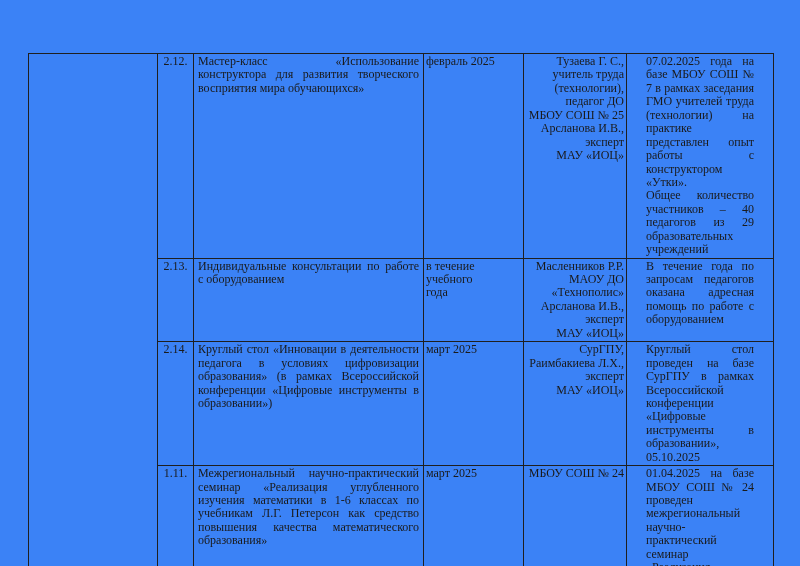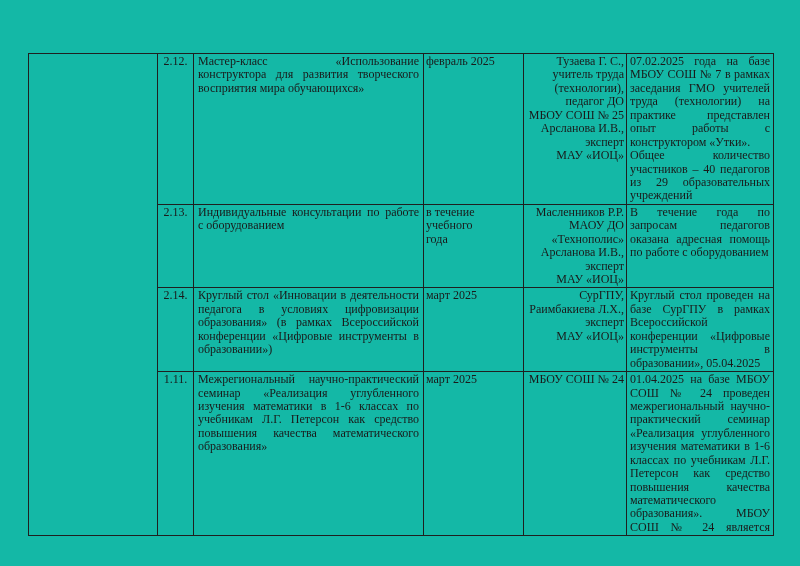--- a/index.html
+++ b/index.html
@@ -4,21 +4,21 @@
 <style>
   html, body {
     margin: 0;
     padding: 0;
     background: #ffffff;
   }
   .page {
     position: relative;
     width: 800px;
     height: 566px;
-    background: #14b8a6;
+    background: #3b82f6;
     overflow: hidden;
     font-family: "Liberation Serif", "DejaVu Serif", serif;
     color: #1a1a1a;
   }
   table.doc-table {
     position: absolute;
     left: 28px;
     top: 53px;
     width: 745px;
     border-collapse: collapse;
@@ -47,21 +47,21 @@
     padding: 1px 2px;
   }
   td.resp {
     text-align: right;
     white-space: pre-line;
     padding: 1px 2px;
   }
   td.result {
     text-align: justify;
     white-space: pre-line;
-    padding: 1px 3px;
+    padding: 1px 19px;
   }
   td.justify-last {
     text-align-last: justify;
   }
   tr.r1 { height: 145px; }
   tr.r2 { height: 80px; }
   tr.r3 { height: 80px; }
   tr.r4 { height: 158px; }
 </style>
 </head>
@@ -108,21 +108,21 @@
         <td class="cell result">В течение года по запросам педагогов оказана адресная помощь по работе с оборудованием</td>
       </tr>
       <tr class="r3">
         <td class="cell num">2.14.</td>
         <td class="cell activity">Круглый стол «Инновации в деятельности педагога в условиях цифровизации образования» (в рамках Всероссийской конференции «Цифровые инструменты в образовании»)</td>
         <td class="cell date">март 2025</td>
         <td class="cell resp">СурГПУ,
 Раимбакиева Л.Х.,
 эксперт
 МАУ «ИОЦ»</td>
-        <td class="cell result">Круглый стол проведен на базе СурГПУ в рамках Всероссийской конференции «Цифровые инструменты в образовании», 05.04.2025</td>
+        <td class="cell result">Круглый стол проведен на базе СурГПУ в рамках Всероссийской конференции «Цифровые инструменты в образовании», 05.10.2025</td>
       </tr>
       <tr class="r4">
         <td class="cell num">1.11.</td>
         <td class="cell activity">Межрегиональный научно-практический семинар «Реализация углубленного изучения математики в 1-6 классах по учебникам Л.Г. Петерсон как средство повышения качества математического образования»</td>
         <td class="cell date">март 2025</td>
         <td class="cell resp">МБОУ СОШ № 24</td>
         <td class="cell result justify-last">01.04.2025 на базе МБОУ СОШ № 24 проведен межрегиональный научно-практический семинар «Реализация углубленного изучения математики в 1-6 классах по учебникам Л.Г. Петерсон как средство повышения качества математического образования». МБОУ СОШ № 24 является</td>
       </tr>
     </tbody>
   </table>

